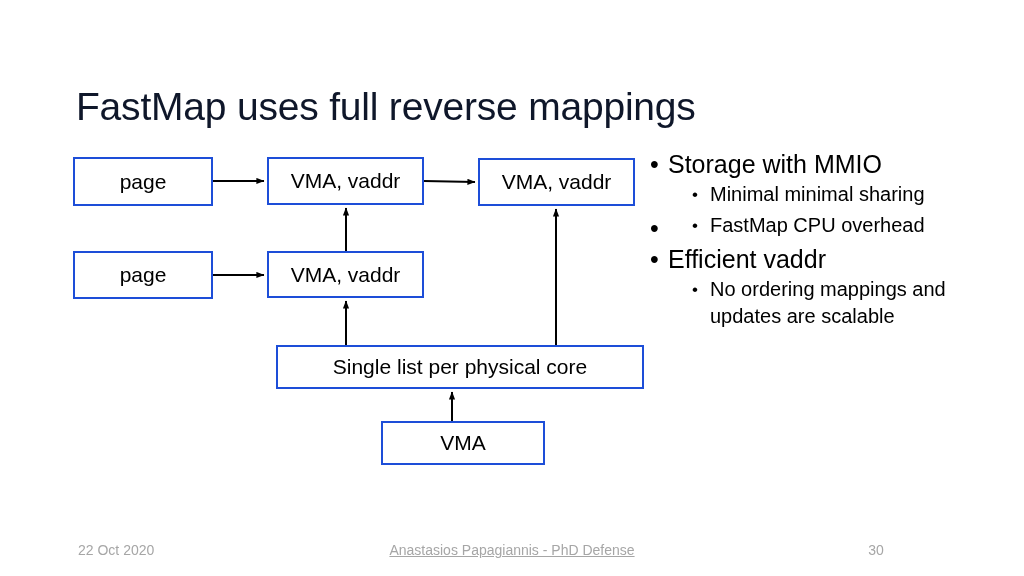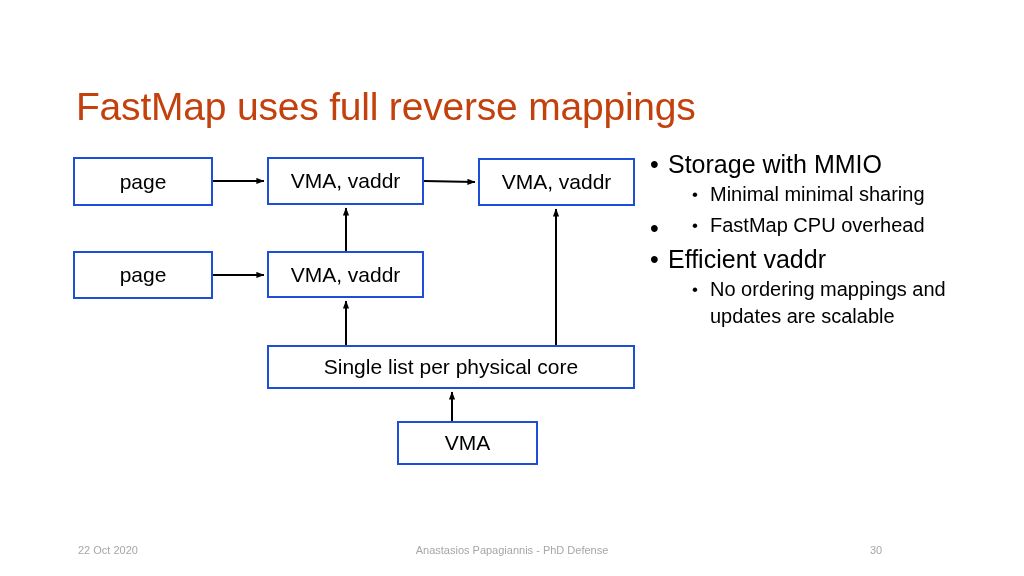--- a/index.html
+++ b/index.html
@@ -20,21 +20,21 @@
   }
 
   
   #slide-title {
     position: absolute;
     left: 76px;
     top: 57px;
     width: 880px;
     font-size: 39px;
     line-height: 48px;
-    color: #c2410c;
+    color: #0f172a;
     font-weight: 400;
     letter-spacing: -0.2px;
     white-space: nowrap;
   }
 
   
   #diagram {
     position: absolute;
     left: 0;
     top: 0;
@@ -52,22 +52,22 @@
     color: #000000;
     font-size: 21px;
     line-height: 24px;
     white-space: nowrap;
   }
   #node-page-1   { left: 73px;  top: 157px; width: 140px; height: 49px; }
   #node-vma-1    { left: 267px; top: 157px; width: 157px; height: 48px; }
   #node-vma-2    { left: 478px; top: 158px; width: 157px; height: 48px; }
   #node-page-2   { left: 73px;  top: 251px; width: 140px; height: 48px; }
   #node-vma-3    { left: 267px; top: 251px; width: 157px; height: 47px; }
-  #node-list     { left: 267px; top: 345px; width: 368px; height: 44px; text-align: right; }
-  #node-vma-4    { left: 397px; top: 421px; width: 141px; height: 44px; }
+  #node-list     { left: 276px; top: 345px; width: 368px; height: 44px; text-align: right; }
+  #node-vma-4    { left: 381px; top: 421px; width: 164px; height: 44px; }
 
   #arrow-layer {
     position: absolute;
     left: 0;
     top: 0;
     width: 660px;
     height: 520px;
     pointer-events: none;
   }
 
@@ -108,25 +108,25 @@
   }
 
   
   #footer {
     position: absolute;
     left: 0;
     top: 540px;
     width: 1024px;
     height: 20px;
     color: #a6a6a6;
-    font-size: 11px;
+    font-size: 14px;
     line-height: 20px;
   }
   #footer-date   { position: absolute; left: 78px;  top: 0; }
-  #footer-center { position: absolute; left: 0; top: 0; width: 1024px; text-align: center; }
+  #footer-center { position: absolute; left: 0; top: 0; width: 1024px; text-align: center; text-decoration: underline; }
   #footer-page   { position: absolute; left: 0; top: 0; width: 952px; text-align: center; padding-left: 800px; box-sizing: border-box; }
 </style>
 </head>
 <body>
 
 <div id="slide">
 
   <h1 id="slide-title">FastMap uses full reverse mappings</h1>
 
   <div id="diagram">

